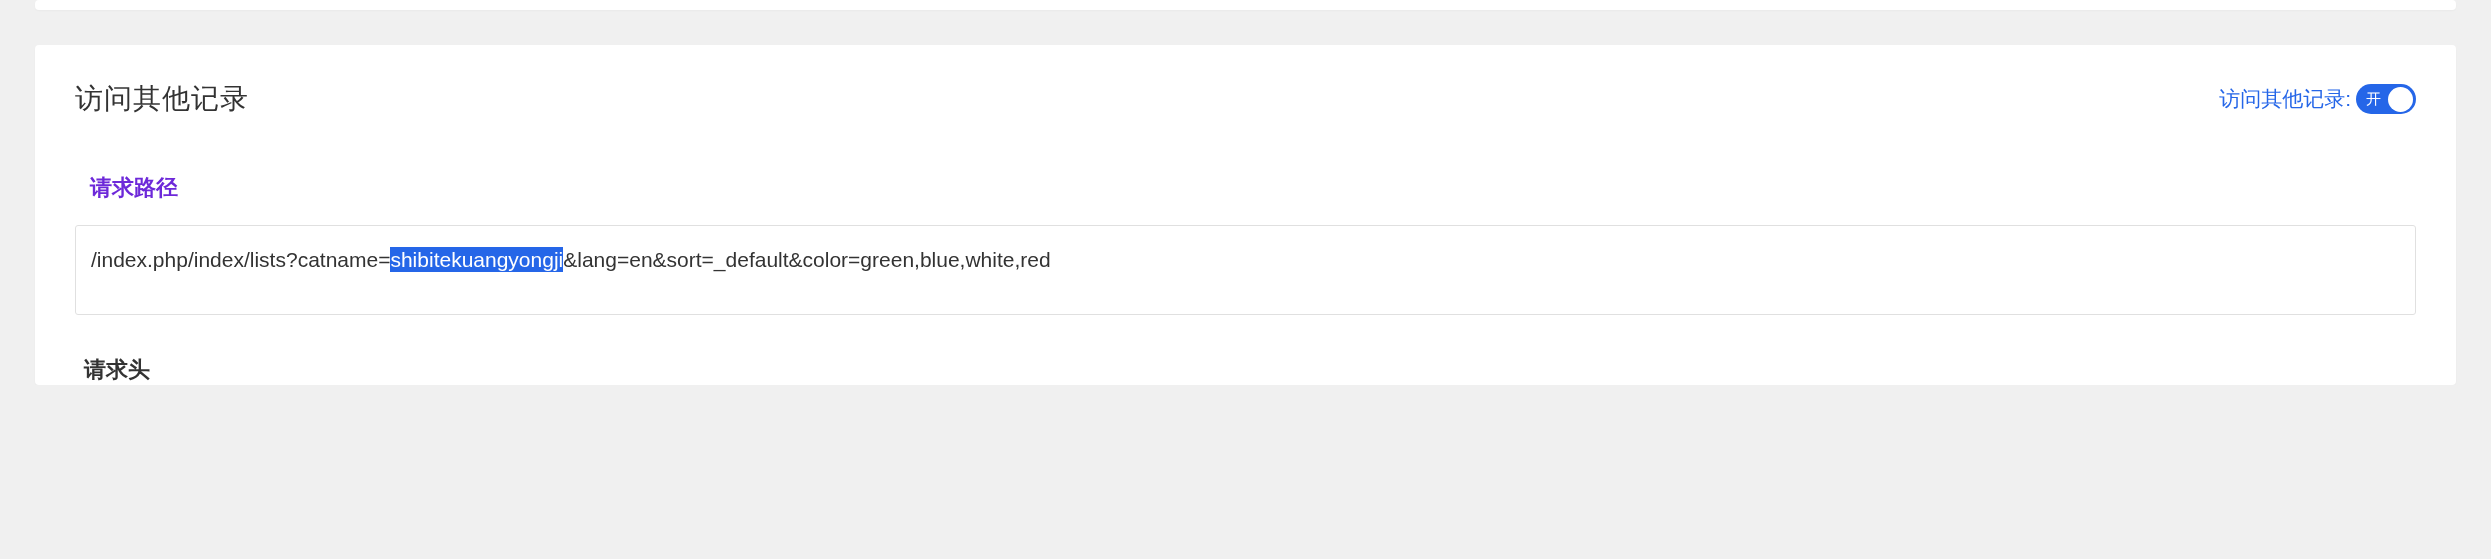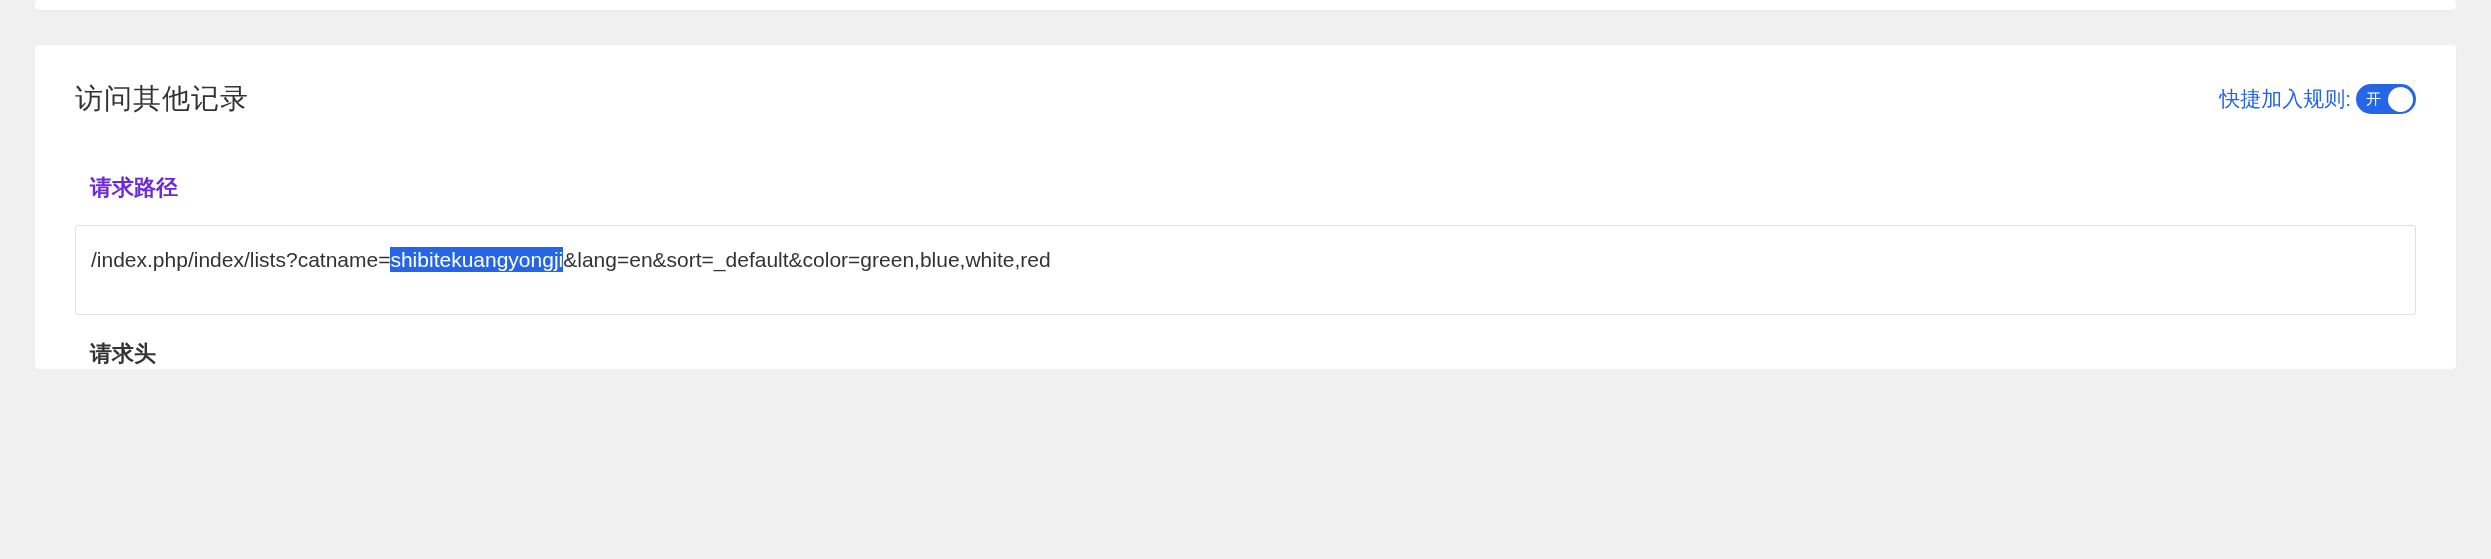--- a/index.html
+++ b/index.html
@@ -95,57 +95,57 @@
       font-weight: 700;
       color: #6d28d9;
       margin-bottom: 22px;
     }
     
     .path-box {
       border: 1px solid #e0e0e0;
       border-radius: 3px;
       padding: 18px 15px;
       margin-right: 0;
-      margin-bottom: 24px;
+      margin-bottom: 40px;
       min-height: 90px;
       font-size: 21px;
       color: #333333;
       line-height: 1.5;
       word-break: break-all;
     }
     
     .highlighted-text {
       background-color: #2566e8;
       color: #ffffff;
       padding: 1px 0;
     }
     
     .bottom-section {
-      margin-left: 15px;
+      margin-left: 9px;
     }
     
     .bottom-label {
       font-size: 22px;
       font-weight: 700;
       color: #333333;
       padding-bottom: 0;
     }
   </style>
 </head>
 <body>
 
 <div class="page-container">
   <div class="top-card"></div>
 
   <div class="main-card">
     <div class="card-header">
       <h2 class="card-title">访问其他记录</h2>
 
       <div class="toggle-section">
-        <span class="toggle-label">快捷加入规则:</span>
+        <span class="toggle-label">访问其他记录:</span>
         <div class="toggle-switch">
           <span class="toggle-text">开</span>
           <div class="toggle-knob"></div>
         </div>
       </div>
     </div>
 
     <div class="content-section">
       <div class="section-label">请求路径</div>
     </div>

